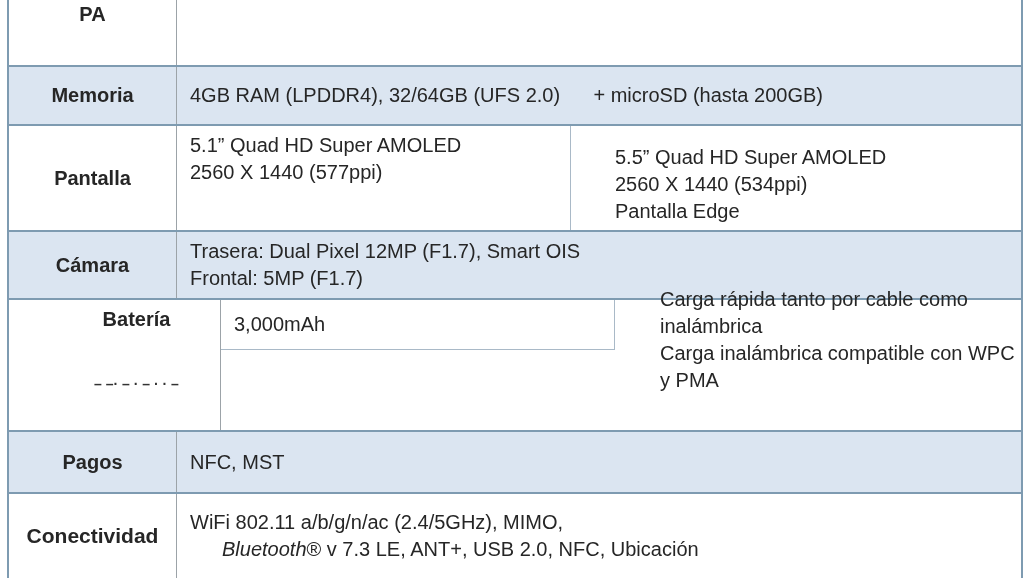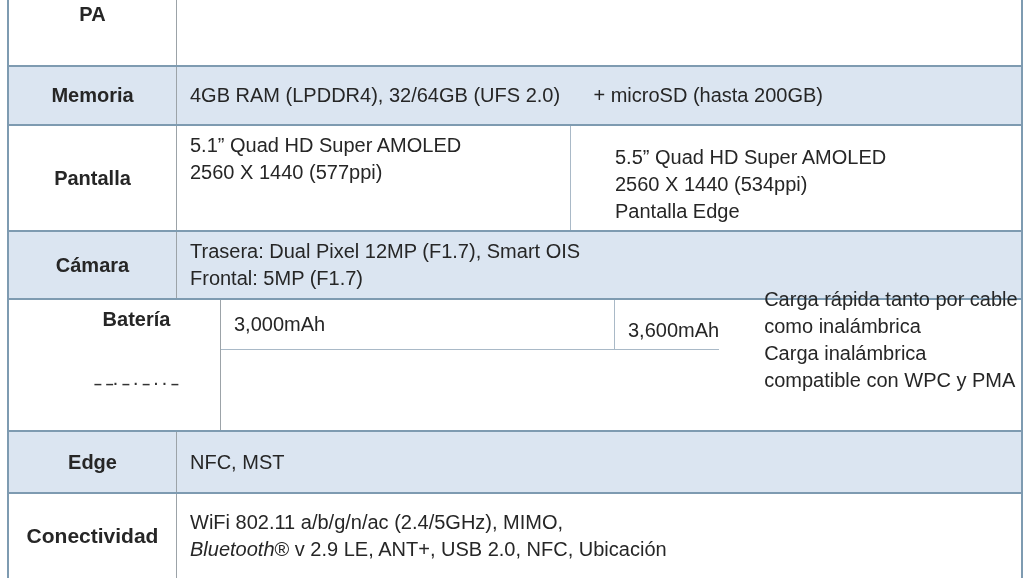--- a/index.html
+++ b/index.html
@@ -64,21 +64,21 @@
   .dashes {
     margin-top:auto; margin-bottom:38px;
     font-weight:bold; font-size:14px; letter-spacing:0px; color:#333;
     white-space:nowrap;
   }
   .bateria-right { flex:1; display:flex; flex-direction:row;gap:32px; }
   .sub-a { height:49px; display:flex; border-bottom:1px solid var(--border-mid); }
   .sub-a .content { padding-left:13px; }
   .sub-b { height:80px; }
 
-  .italic { font-style:italic; }
+  .italic { font-style:italic;margin-left:32px; }
 </style>
 </head>
 <body>
 
 <div class="viewport">
   <div class="spec-table">
 
     <div class="row row-pa first">
       <div class="label-cell top">PA</div>
     </div>
@@ -116,40 +116,37 @@
     <div class="row row-bateria">
       <div class="bateria-label">
         <span>Batería</span>
         <span class="dashes">– –· – · – · · –</span>
       </div>
       <div class="bateria-right">
         <div class="sub-a">
           <div class="content colA vcenter">
             <div>3,000mAh</div>
           </div>
-          <div class="content colB vcenter">
-            <div>3,600mAh</div>
-          </div>
         </div>
         <div class="sub-b content vcenter">
           <div>Carga rápida tanto por cable como inalámbrica</div>
           <div>Carga inalámbrica compatible con WPC y PMA</div>
         </div>
       </div>
     </div>
 
     <div class="row row-pagos blue">
-      <div class="label-cell">Edge</div>
+      <div class="label-cell">Pagos</div>
       <div class="content vcenter">
         <div>NFC, MST</div>
       </div>
     </div>
 
     <div class="row row-conectividad">
       <div class="label-cell small">Conectividad</div>
       <div class="content vcenter">
         <div>WiFi 802.11 a/b/g/n/ac (2.4/5GHz), MIMO,</div>
-        <div><span class="italic">Bluetooth</span><span>® v 2.9 LE, ANT+, USB 2.0, NFC, Ubicación</span></div>
+        <div><span class="italic">Bluetooth</span><span>® v 7.3 LE, ANT+, USB 2.0, NFC, Ubicación</span></div>
       </div>
     </div>
 
   </div>
 </div>
 
 </body></html>

